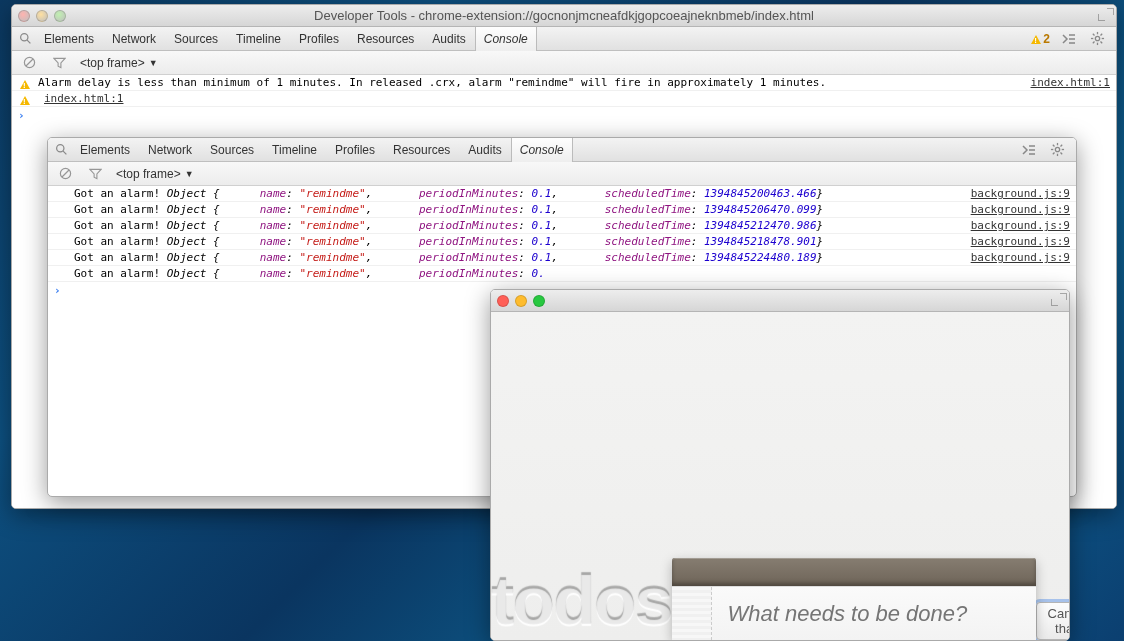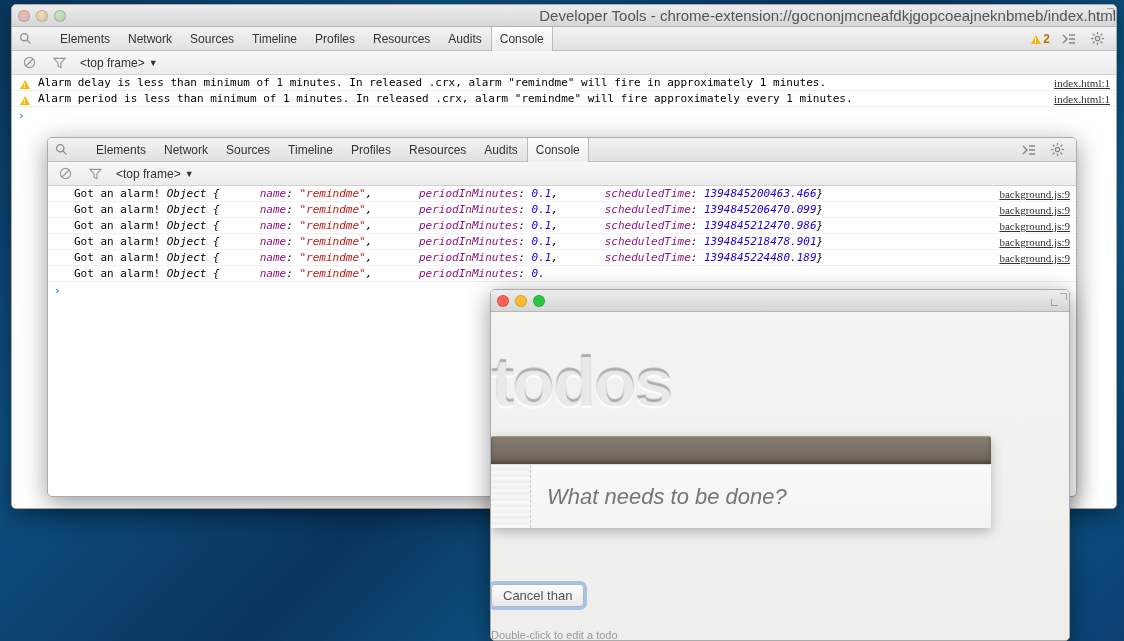--- a/index.html
+++ b/index.html
@@ -23,42 +23,42 @@
   font-size:13px; color:#555; position:relative;
 }
 .traffic { display:flex; gap:6px; }
 .tlight { width:12px; height:12px; border-radius:50%; border:1px solid rgba(0,0,0,0.15); }
 .tl-r { background:radial-gradient(circle at 40% 35%,#ffb3af,#c0c0c0); }
 .tl-y { background:radial-gradient(circle at 40% 35%,#ffe0a0,#c0c0c0); }
 .tl-g { background:radial-gradient(circle at 40% 35%,#c0f0b0,#c0c0c0); }
 .todo-tl-r { background:#ff5f57; }
 .todo-tl-y { background:#febc2e; }
 .todo-tl-g { background:#28c840; }
-.titlebar .title { position:absolute; left:0; right:0; text-align:right; pointer-events:none; font-size:15px; color:#555; }
+.titlebar .title { position:absolute; left:0; right:0; text-align:center; pointer-events:none; font-size:13px; color:#555; }
 .expand-corner { position:absolute; right:2px; top:2px; width:16px; height:16px; opacity:.45; }
 .expand-corner::before,.expand-corner::after { content:""; position:absolute; }
 .expand-corner::before { left:0;top:7px;width:6px;height:6px;border-left:1px solid #555;border-bottom:1px solid #555; }
 .expand-corner::after { right:0;top:1px;width:6px;height:6px;border-right:1px solid #555;border-top:1px solid #555; }
 
 .tabbar {
   height:24px;
   background:linear-gradient(#f3f3f3,#e1e1e1);
   border-bottom:1px solid #bfbfbf;
-  display:flex; align-items:center; padding:0 6px 0 4px; gap:17px;
+  display:flex; align-items:center; padding:0 6px 0 4px; gap:1px;
   font-size:12px; color:#333; position:relative;
 }
 .tabbar .search-ico { width:18px; display:flex; justify-content:center; cursor:pointer; }
 .tabbar .tab {
   padding:0 8px; height:24px; display:flex; align-items:center;
   border-left:1px solid transparent; border-right:1px solid transparent;
   cursor:pointer;
 }
 .tabbar .tab.sel {
   background:linear-gradient(#fefefe,#eee);
-  border-left:1px solid #bbb; border-right:1px solid #bbb;
+  border-left:1px solid #bbb; border-right:1px solid #bbb;font-style:italic;
 }
 .tabbar .spacer { flex:1; }
 .tabbar .right { display:flex; align-items:center; gap:10px; padding-right:4px; }
 .warn-count { color:#b97800; display:flex; align-items:center; gap:2px; font-weight:bold; }
 .icon-btn { width:18px; height:18px; display:flex; align-items:center; justify-content:center; cursor:pointer; opacity:.65; }
 
 .filterbar {
   height:24px;
   background:linear-gradient(#f8f8f8,#ececec);
   border-bottom:1px solid #d0d0d0;
@@ -70,21 +70,21 @@
 .console-body {
   background:#fff; height:calc(100% - 22px - 24px - 24px);
   overflow:auto; font-family:Menlo,Monaco,monospace; font-size:11px;
 }
 .row {
   display:flex; align-items:flex-end; padding:1px 6px 1px 4px;
   border-bottom:1px solid #f0f0f0;
 }
 .row .gut { width:18px; display:flex; justify-content:center; padding-top:1px; }
 .row .msg { flex:1; padding:0 4px; white-space:pre; }
-.row .src { color:#333; text-decoration:underline; padding-left:10px; cursor:pointer;font-family:Liberation Serif, serif; }
+.row .src { color:#333; text-decoration:underline; padding-left:10px; cursor:pointer; }
 .warn-ico { width:0;height:0;border-left:5px solid transparent;border-right:5px solid transparent;border-bottom:9px solid #f5b800;position:relative;margin-top:1px; }
 .warn-ico::after { content:"!";position:absolute;left:-2px;top:1px;font-size:8px;color:#fff;font-family:sans-serif;font-weight:bold; }
 .prompt-row { display:flex; padding:2px 6px; }
 .prompt-chev { color:#367cf1; font-weight:bold; }
 
 
 .kw { font-style:italic; color:#000; }
 .prop { color:#8f1480; font-style:italic;margin-left:40px; }
 .str { color:#c41a16; font-style:italic; }
 .num { color:#1c00cf; font-style:italic; }
@@ -92,21 +92,21 @@
 
 
 #win1 { left:11px; top:4px; width:1106px; height:505px; }
 #win2 { left:47px; top:137px; width:1030px; height:360px; }
 #win3 { left:490px; top:289px; width:580px; height:352px; border-radius:5px; }
 
 
 #win3 .body {
   height:calc(100% - 22px);
   background:linear-gradient(#f3f3f2,#eeeeed);
-  display:flex; flex-direction:column; align-items:flex-start;
+  display:flex; flex-direction:row; align-items:flex-end;
 }
 .todos-title {
   font-family:"Helvetica Neue",Arial,sans-serif;
   font-size:70px; font-weight:bold;
   color:rgba(0,0,0,0.06);
   text-shadow:0 2px 1px rgba(255,255,255,0.9), 0 -1px 1px rgba(0,0,0,0.25);
   margin-top:30px; letter-spacing:-2px;
 }
 .todo-card {
   width:500px; margin-top:14px;
@@ -115,21 +115,21 @@
   box-shadow:0 4px 12px rgba(0,0,0,0.25);
   position:relative;
 }
 .todo-card::before {
   content:""; position:absolute; top:-28px; left:0; right:0; height:28px;
   border-radius:3px 3px 0 0;
   background:linear-gradient(#867d71,#6e6458);
   box-shadow:inset 0 1px 0 rgba(255,255,255,0.25), inset 0 -3px 4px rgba(0,0,0,0.3);
 }
 .todo-input-wrap {
-  display:flex; align-items:center; height:64px;
+  display:flex; align-items:center; height:54px;
   background:linear-gradient(#fafafa,#f3f3f3);
   border-top:1px solid #ddd;
 }
 .todo-gutter {
   width:40px; height:100%;
   border-right:1px dashed #ccc;
   background:repeating-linear-gradient(#f7f7f7,#f7f7f7 3px,#f0f0f0 3px,#f0f0f0 6px);
 }
 .todo-input {
   flex:1; border:none; outline:none; background:transparent;
@@ -233,21 +233,20 @@
         <div class="gut">
           <div class="warn-ico"></div>
         </div>
         <div class="msg">Alarm delay is less than minimum of 1 minutes. In released .crx, alarm "remindme" will fire in approximately 1 minutes.</div>
         <div class="src">index.html:1</div>
       </div>
       <div class="row">
         <div class="gut">
           <div class="warn-ico"></div>
         </div>
-        <div class="msg">Alarm period is less than minimum of 1 minutes. In released .crx, alarm "remindme" will fire approximately every 1 minutes.</div>
         <div class="src">index.html:1</div>
       </div>
       <div class="prompt-row">
         <span class="prompt-chev">›</span>
       </div>
     </div>
 </div>
 
 <div class="window" id="win2">
   <div class="tabbar">

